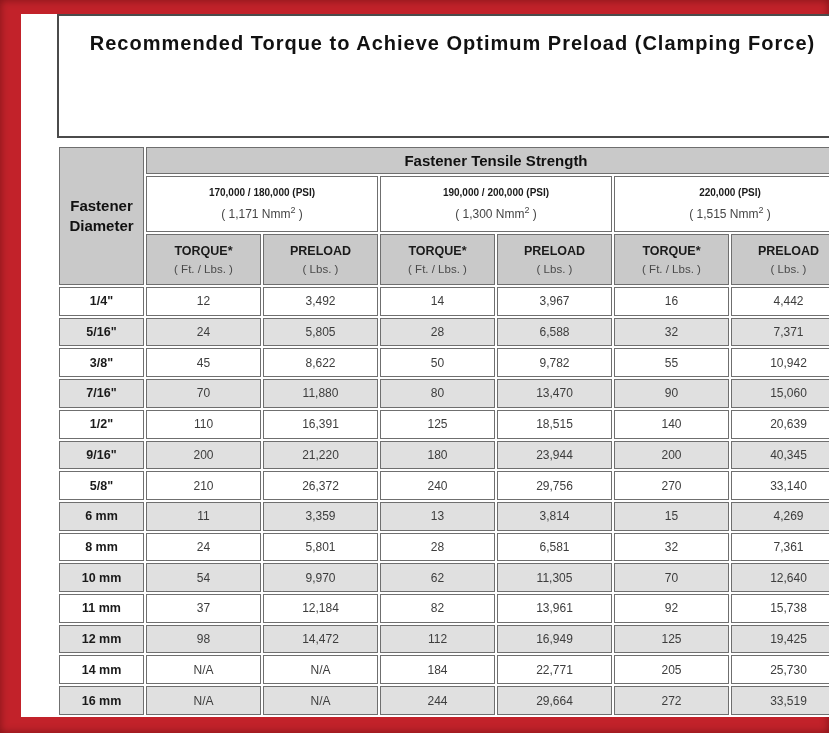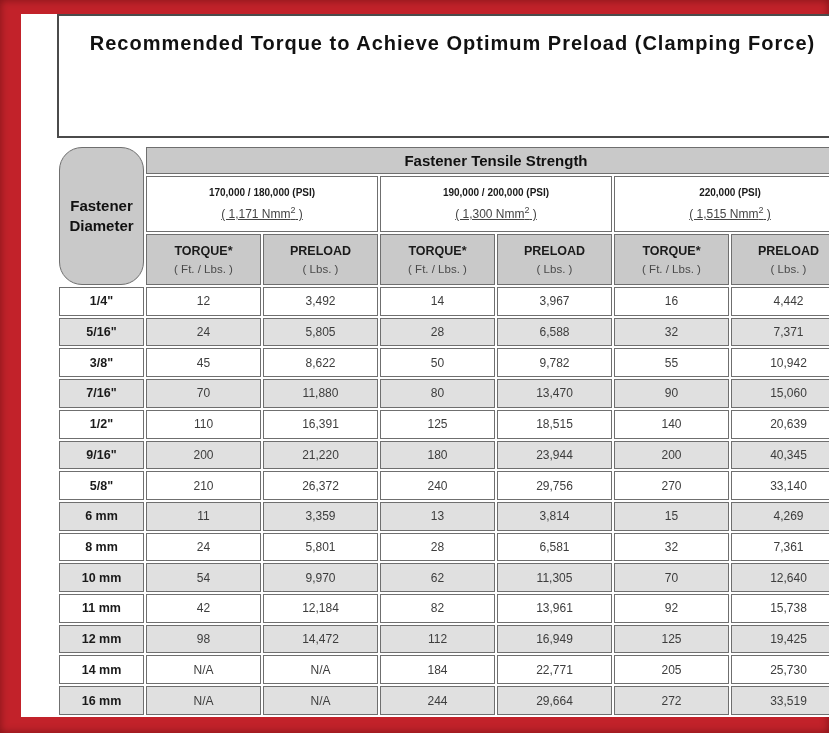--- a/index.html
+++ b/index.html
@@ -80,35 +80,33 @@
     font-weight: bold;
     color: #111111;
     margin-top: 40px;
   }
 
   .corner {
     font-size: 15px;
     font-weight: bold;
     color: #111111;
     line-height: 20px;
-    border-radius: 23px;
   }
 
   tr.r-psi { height: 56px; }
   .psi { background: #ffffff; }
   .psi-main {
     font-size: 10px;
     font-weight: bold;
     color: #1a1a1a;
     margin-bottom: 7px;
   }
   .psi-sub {
     font-size: 12px;
     color: #454545;
-    text-decoration: underline;
   }
   .psi-sub sup { font-size: 9px; }
 
   tr.r-colhdr { height: 51px; margin-top: 40px; }
   .ch-main {
     font-size: 12.5px;
     font-weight: bold;
     color: #1a1a1a;
     margin-bottom: 5px;
   }
@@ -287,21 +285,21 @@
               <td class="dia">10 mm</td>
               <td class="val">54</td>
               <td class="val">9,970</td>
               <td class="val">62</td>
               <td class="val">11,305</td>
               <td class="val">70</td>
               <td class="val">12,640</td>
             </tr>
             <tr class="row-white">
               <td class="dia">11 mm</td>
-              <td class="val">42</td>
+              <td class="val">37</td>
               <td class="val">12,184</td>
               <td class="val">82</td>
               <td class="val">13,961</td>
               <td class="val">92</td>
               <td class="val">15,738</td>
             </tr>
             <tr class="row-gray">
               <td class="dia">12 mm</td>
               <td class="val">98</td>
               <td class="val">14,472</td>

